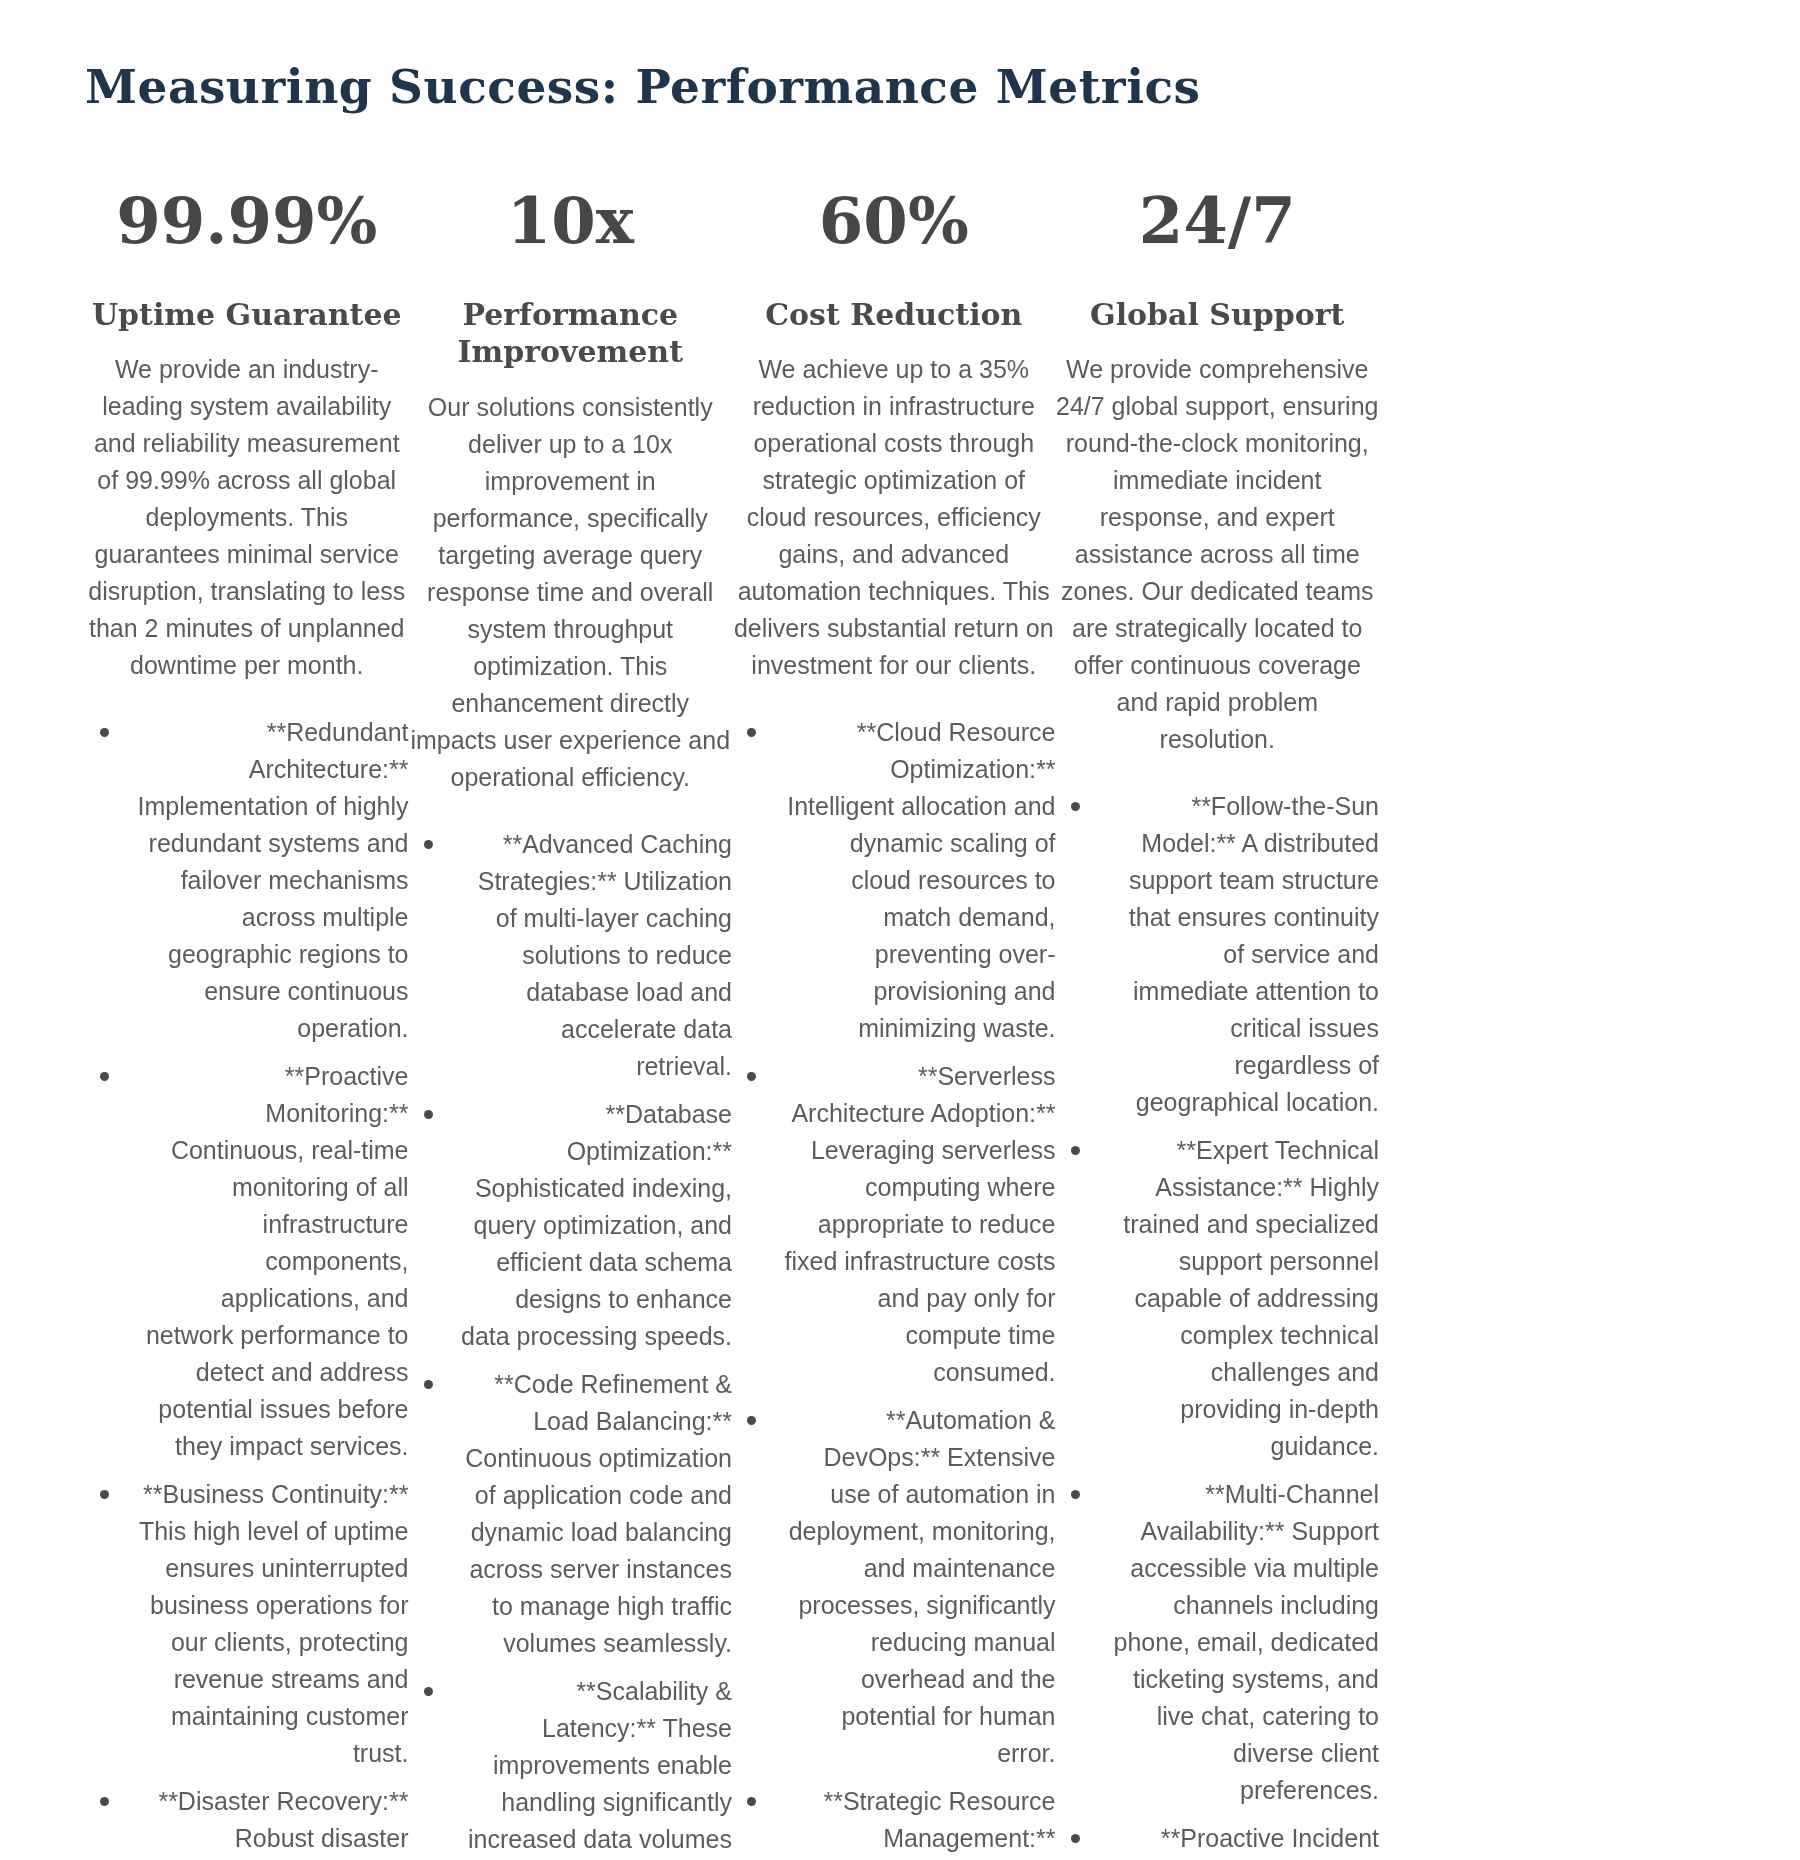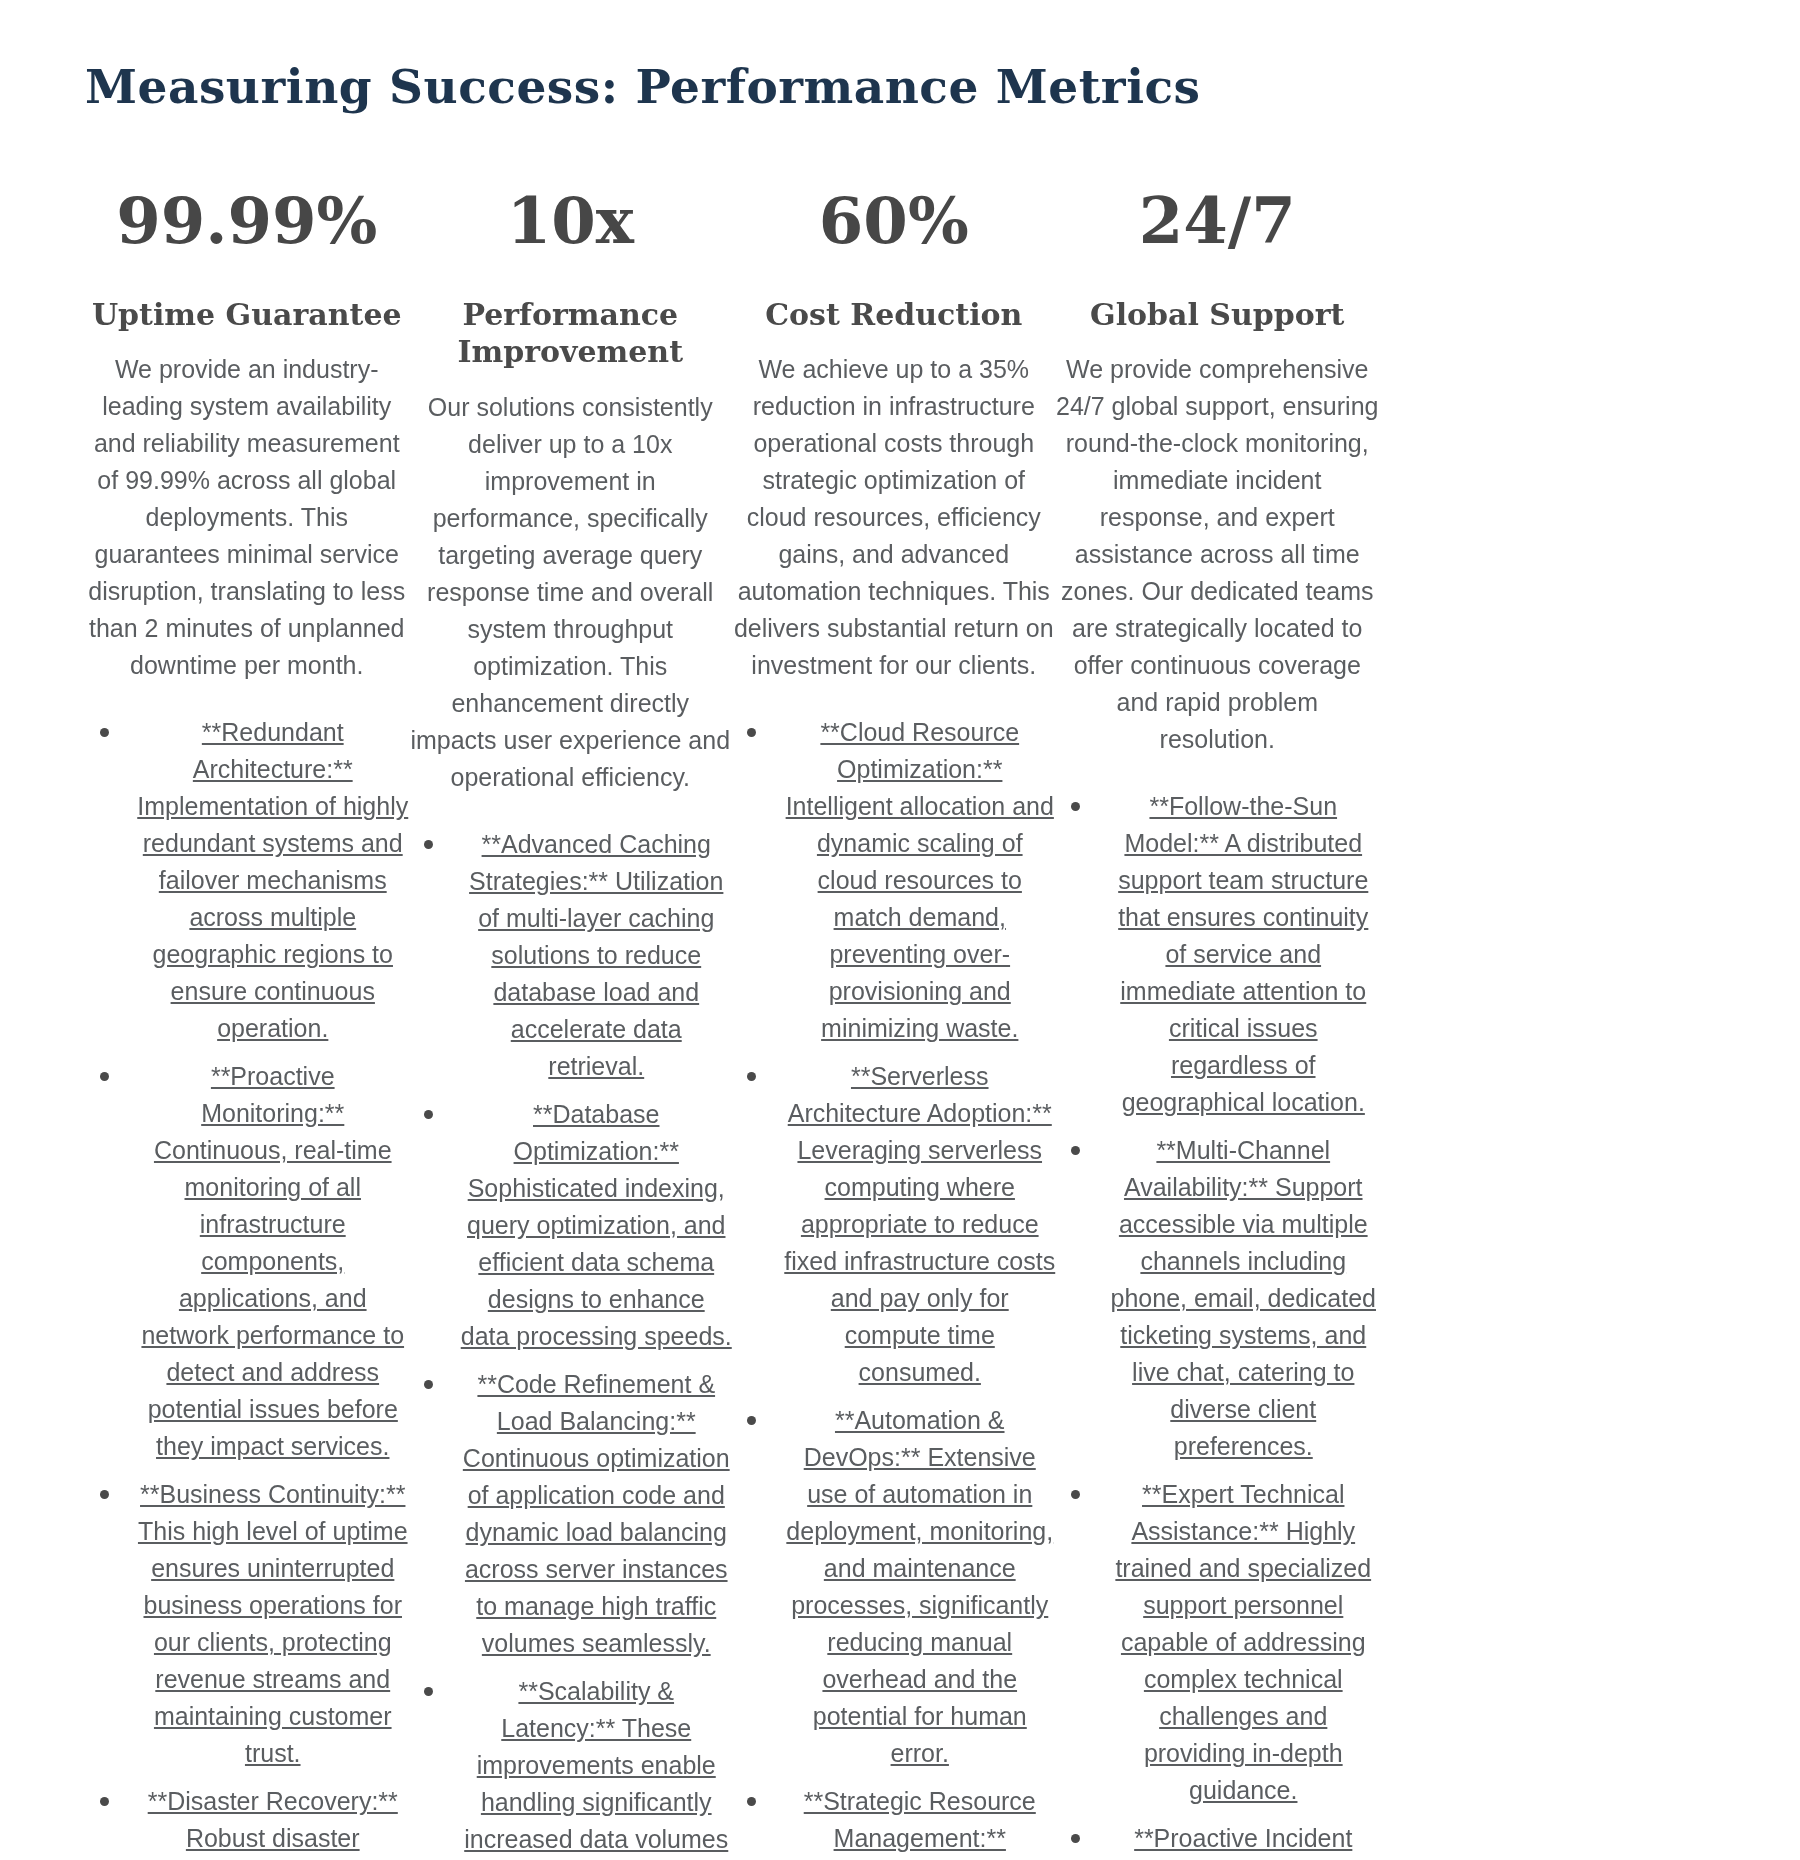--- a/index.html
+++ b/index.html
@@ -72,22 +72,21 @@
     padding: 0;
   }
 
   .metric-bullets li {
     position: relative;
     padding-left: 52px;
     margin-bottom: 11px;
     font-size: 25px;
     line-height: 1.48;
     color: #5a5d60;
-    text-align: center;
-    text-decoration: underline;
+    text-align: right;
   }
 
   .metric-bullets li::before {
     content: "";
     position: absolute;
     left: 15px;
     top: 14px;
     width: 9px;
     height: 9px;
     border-radius: 50%;
@@ -138,20 +137,20 @@
         <li>**Strategic Resource Management:** Comprehensive analysis of resource utilization and expenditure to identify and implement cost-saving measures without compromising performance or reliability.</li>
       </ul>
     </div>
 
     <div class="metric-column">
       <div class="stat-value">24/7</div>
       <div class="metric-heading">Global Support</div>
       <div class="metric-description">We provide comprehensive 24/7 global support, ensuring round-the-clock monitoring, immediate incident response, and expert assistance across all time zones. Our dedicated teams are strategically located to offer continuous coverage and rapid problem resolution.</div>
       <ul class="metric-bullets">
         <li>**Follow-the-Sun Model:** A distributed support team structure that ensures continuity of service and immediate attention to critical issues regardless of geographical location.</li>
+        <li>**Expert Technical Assistance:** Highly trained and specialized support personnel capable of addressing complex technical challenges and providing in-depth guidance.</li>
         <li>**Multi-Channel Availability:** Support accessible via multiple channels including phone, email, dedicated ticketing systems, and live chat, catering to diverse client preferences.</li>
-        <li>**Expert Technical Assistance:** Highly trained and specialized support personnel capable of addressing complex technical challenges and providing in-depth guidance.</li>
         <li>**Proactive Incident Management:** Beyond reactive support, our teams proactively monitor systems for anomalies and intervene to prevent service interruptions, adhering to strict Service Level Agreements (SLAs).</li>
       </ul>
     </div>
 
   </div>
 </div>
 
 </body></html>

